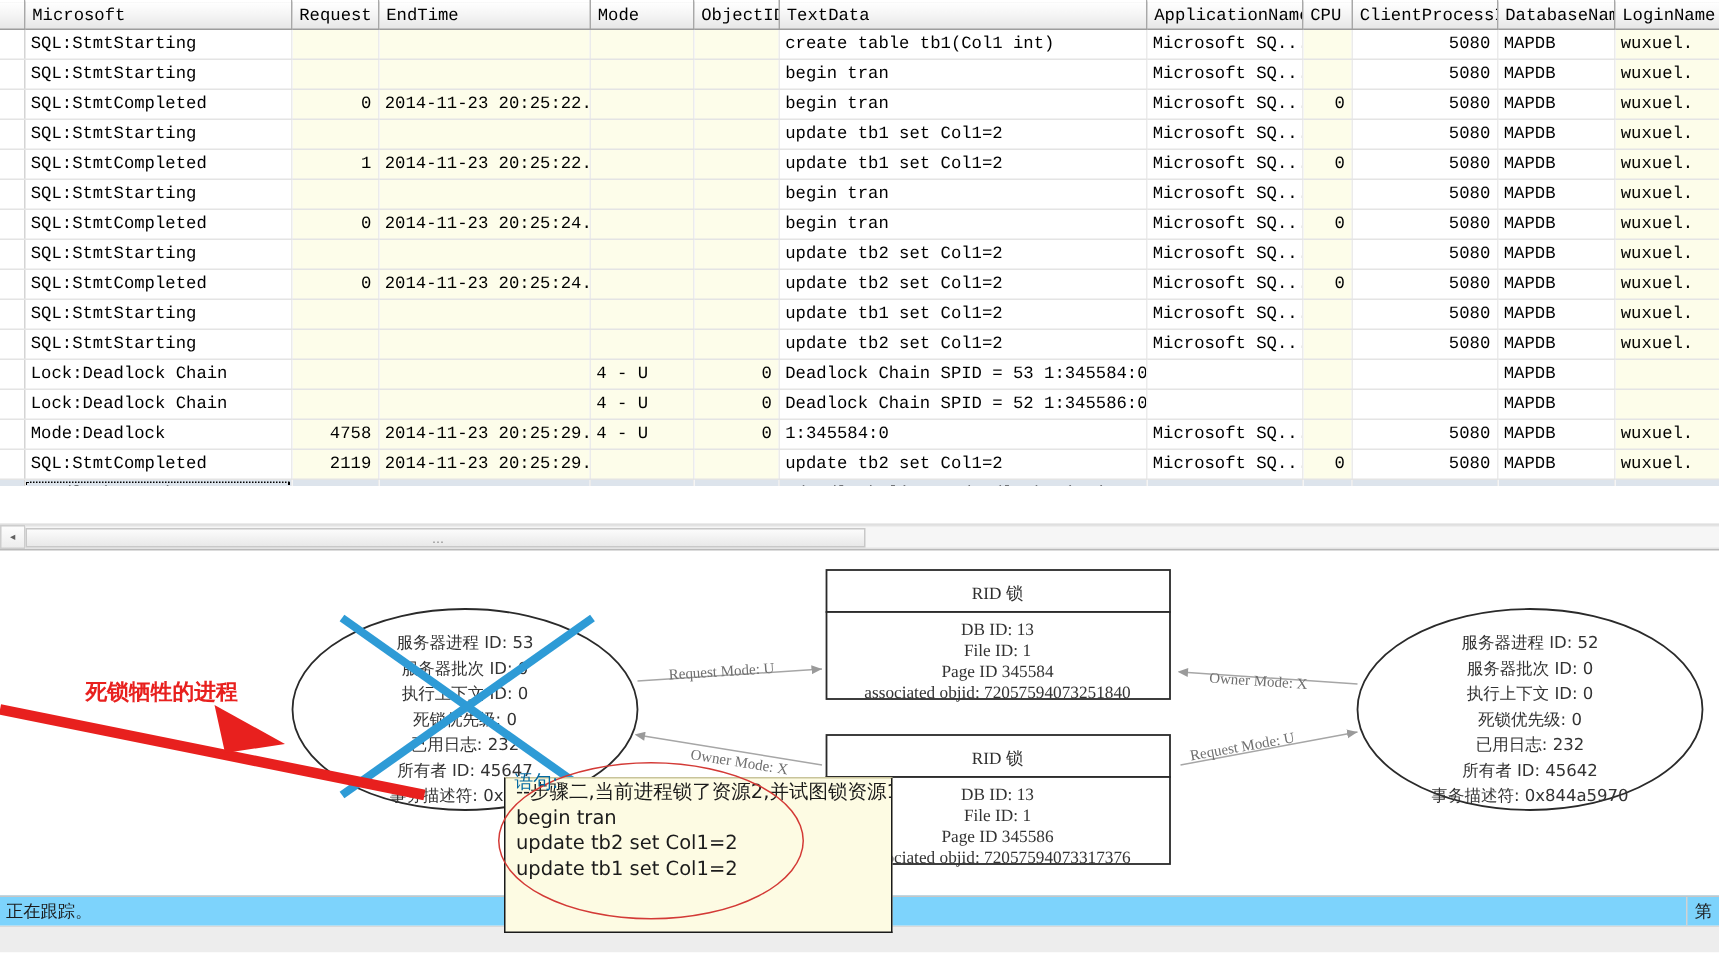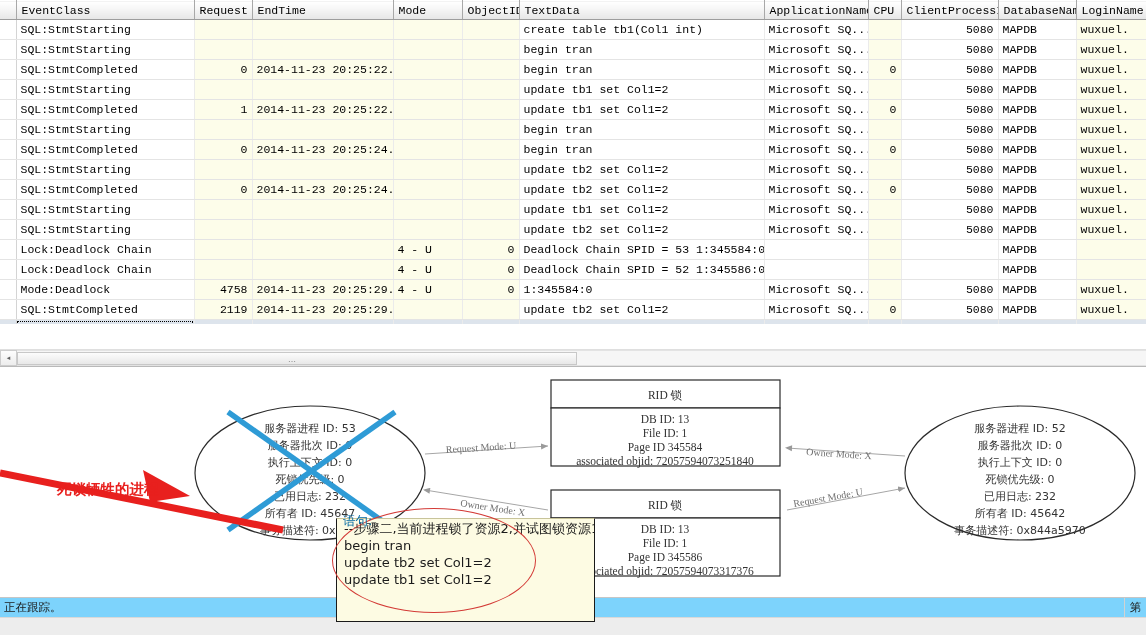--- a/index.html
+++ b/index.html
@@ -163,21 +163,21 @@
   }
   .edge-label {
     font-family: "Liberation Serif", serif;
     font-size: 10px;
     fill: #6f6f6f;
   }
 
   
   #annot-victim {
     position: absolute;
-    left: 57px; top: 480px;
+    left: 57px; top: 452px;
     font-family: "DejaVu Sans", sans-serif;
     font-size: 14.5px;
     font-weight: bold;
     color: #e8201e;
     white-space: nowrap;
     letter-spacing: 0px;
   }
 
   
   #stmt-tooltip {
@@ -258,21 +258,21 @@
 </head>
 <body>
 
 <div id="app">
 
   <div id="grid-pane">
     <table class="trace-grid">
       <thead>
         <tr id="head-row">
           <th class="gutter-head c-gutter"></th>
-        <th class="c-eventclass">EventClass</th>
+        <th class="c-eventclass">Microsoft</th>
             <th class="c-duration">Request</th>
             <th class="c-endtime">EndTime</th>
             <th class="c-mode">Mode</th>
             <th class="c-objectid">ObjectID</th>
             <th class="c-textdata">TextData</th>
             <th class="c-appname">ApplicationName</th>
             <th class="c-cpu">CPU</th>
             <th class="c-clientpid">ClientProcessID</th>
             <th class="c-dbname">DatabaseName</th>
             <th class="c-loginname">LoginName</th>

